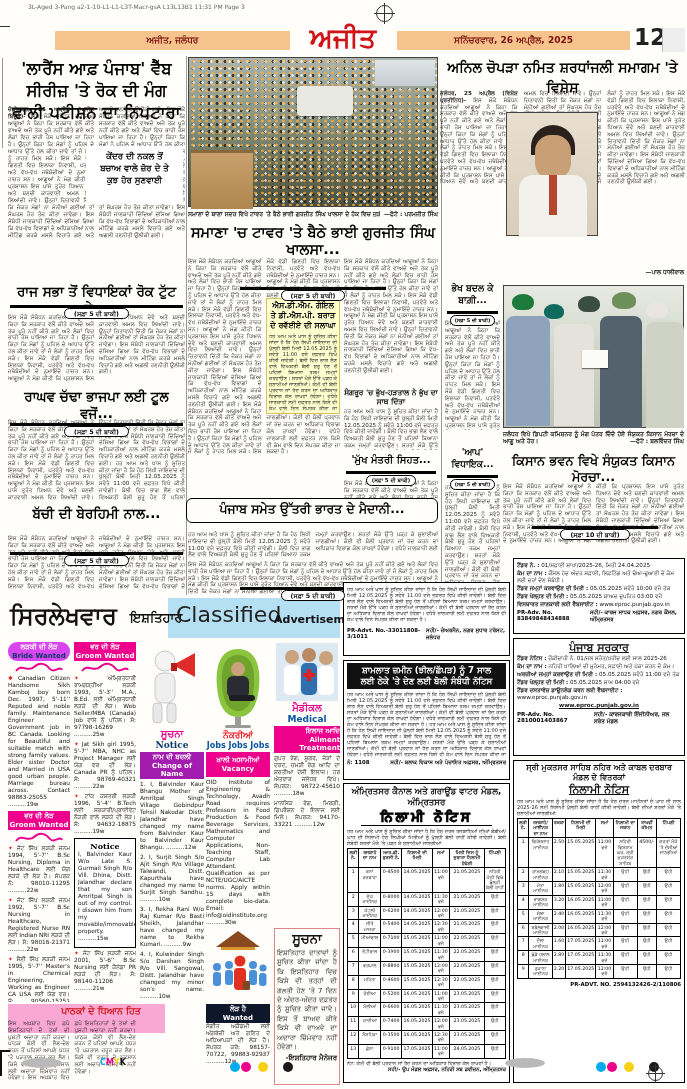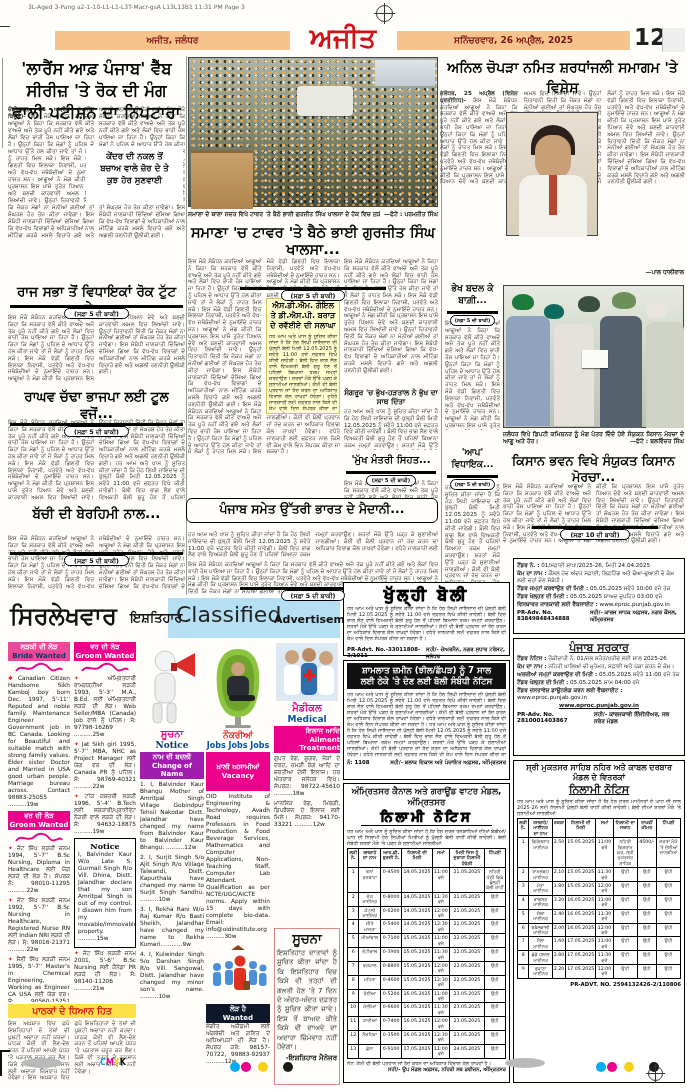--- a/index.html
+++ b/index.html
@@ -173,21 +173,21 @@
 
   <div class="abs" style="left:8px;top:598px;width:332px;height:40px;">
     <div class="abs" style="left:160px;top:0;width:172px;height:40px;background:#b5dff2;"></div>
     <span class="abs" style="left:2px;top:4px;font-size:24px;font-weight:bold;color:#111;">ਸਿਰਲੇਖਵਾਰ</span>
     <span class="abs" style="left:122px;top:12px;font-size:13px;font-weight:bold;color:#111;">ਇਸ਼ਤਿਹਾਰ</span>
     <span class="abs" style="left:168px;top:4px;font-size:22px;color:#222;font-weight:500;">Classified</span>
     <span class="abs" style="left:266px;top:15px;font-size:11px;font-weight:bold;color:#111;">Advertisement</span>
   </div>
 
   <div class="abs clip" style="left:8px;top:642px;width:62px;height:360px;">
-    <div class="cathdr" style="background:#ec4899;padding:1px 0;">
+    <div class="cathdr" style="background:#d946ef;padding:1px 0;border-radius:9px;">
       <span class="pa">ਲੜਕੀ ਦੀ ਲੋੜ</span>
       <span class="en">Bride Wanted</span>
     </div>
     <svg class="sq" width="50" height="12" viewBox="0 0 50 12">
         <path d="M2 9 C8 1,14 11,20 5 S32 2,36 7 S46 3,48 8" stroke="#ec008c" stroke-width="2" fill="none"></path>
       </svg>
     <div>
 
     <p class="adp j"><span class="star">✱ </span><span>Canadian Citizen Handsome Sikh Kamboj boy born Dec. 1997, 5'-11'' Reputed and noble family. Maintenance Engineer Government job in BC Canada. Looking for Beautiful and suitable match with strong family values. Elder sister Doctor and Married in USA good urban people. Marriage bureau across. Contact 98883-25055 ..........19w</span></p>
       </div>
@@ -260,21 +260,21 @@
       <circle cx="29" cy="26" r="7" fill="#caa27b"></circle>
       <rect x="18" y="33" width="22" height="22" rx="6" fill="#2b2b33"></rect>
       <rect x="20" y="52" width="26" height="6" rx="3" fill="#1d1d24"></rect>
       <rect x="26" y="74" width="6" height="8" fill="#9a9a9a"></rect>
       <rect x="16" y="82" width="26" height="3" rx="1.5" fill="#9a9a9a"></rect>
     </svg>
     <div style="text-align:center;">
       <span style="display:block;color:#ed1c24;font-weight:bold;font-size:9px;">ਨੌਕਰੀਆਂ</span>
       <span style="display:block;color:#0a55a0;font-weight:bold;font-size:8px;">Jobs Jobs Jobs</span>
     </div>
-    <div class="cathdr" style="background:#ec008c;padding:11px 0;margin:2px 0;">
+    <div class="cathdr" style="background:#ec008c;padding:4px 0;margin:2px 0;">
       <span class="pa">ਖ਼ਾਲੀ ਅਸਾਮੀਆਂ</span>
       <span class="en" style="color:#fff;">Vacancy</span>
     </div>
     <div>
 
     <p class="adp j">OID Institute of Engineering &amp; Technology, Avadh Road requires Professors in Food Production &amp; Food Beverage Services, Mathematics and Computer Applications, Non-Teaching Staff, Computer Lab Attendant. Qualification as per NCTE/UGC/AICTE norms. Apply within 15 days with complete bio-data. Email: info@oidinstitute.org ..........30w</p>
       </div>
     <svg class="sq" width="48" height="42" viewBox="0 0 48 42">
       <polygon points="24,2 46,18 2,18" fill="#8a4a1f"></polygon>
       <rect x="7" y="18" width="34" height="20" fill="#d9952f"></rect>
@@ -334,27 +334,26 @@
         <p class="adp j">ਮਾਨਸਿਕ ਰੋਗ, ਮਿਰਗੀ, ਡਿਪਰੈਸ਼ਨ ਦੇ ਇਲਾਜ ਲਈ ਮਿਲੋ। ਸੰਪਰਕ: 94170-33221 ..........12w</p>
       </div>
   </div>
 
   <div class="abs" style="left:274px;top:928px;width:66px;height:157px;border:1px solid #d88;box-sizing:border-box;padding:2px;">
     <div style="text-align:center;font-size:13px;font-weight:bold;color:#111;">ਸੂਚਨਾ</div>
     <div class="j" style="font-size:7px;line-height:9.4px;color:#222;margin-top:2px;">ਇਸ਼ਤਿਹਾਰ ਦਾਤਾਵਾਂ ਨੂੰ ਸੂਚਿਤ ਕੀਤਾ ਜਾਂਦਾ ਹੈ ਕਿ ਇਸ਼ਤਿਹਾਰ ਵਿਚ ਕਿਸੇ ਵੀ ਤਰ੍ਹਾਂ ਦੀ ਗਲਤੀ ਹੋਣ 'ਤੇ 7 ਦਿਨ ਦੇ ਅੰਦਰ-ਅੰਦਰ ਦਫ਼ਤਰ ਨੂੰ ਸੂਚਿਤ ਕੀਤਾ ਜਾਵੇ। ਇਸ ਤੋਂ ਬਾਅਦ ਕੀਤੇ ਕਿਸੇ ਵੀ ਦਾਅਵੇ ਦਾ ਅਦਾਰਾ ਜ਼ਿੰਮੇਵਾਰ ਨਹੀਂ ਹੋਵੇਗਾ।</div>
     <div style="text-align:right;font-size:7px;font-weight:bold;margin-top:2px;">-ਇਸ਼ਤਿਹਾਰ ਮੈਨੇਜਰ</div>
   </div>
 
-  <div class="abs" style="left:8px;top:1004px;width:128px;height:14px;background:#fde047;text-align:center;font-size:9.4px;font-weight:bold;color:#d01317;line-height:14px;">ਪਾਠਕਾਂ ਦੇ ਧਿਆਨ ਹਿਤ</div>
+  <div class="abs" style="left:8px;top:1004px;width:128px;height:29px;background:#f9a8d4;text-align:center;font-size:9.4px;font-weight:bold;color:#d01317;line-height:14px;padding-left:29px;">ਪਾਠਕਾਂ ਦੇ ਧਿਆਨ ਹਿਤ</div>
   <div class="abs small j cols2 clip" style="left:8px;top:1020px;width:128px;height:64px;">
     <p style="margin:0;"><span>ਇਸ ਅਖ਼ਬਾਰ ਵਿਚ ਛਪੇ ਇਸ਼ਤਿਹਾਰਾਂ ਦੇ ਤੱਥਾਂ ਦੀ ਪੁਸ਼ਟੀ ਅਦਾਰਾ ਨਹੀਂ ਕਰਦਾ। ਪਾਠਕ ਕੋਈ ਵੀ ਲੈਣ-ਦੇਣ ਕਰਨ ਤੋਂ ਪਹਿਲਾਂ ਆਪਣੇ ਪੱਧਰ 'ਤੇ ਪੜਤਾਲ ਜ਼ਰੂਰ ਕਰ ਲੈਣ। ਕਿਸੇ ਵੀ ਤਰ੍ਹਾਂ ਦੇ ਨੁਕਸਾਨ ਲਈ ਅਦਾਰਾ ਜ਼ਿੰਮੇਵਾਰ ਨਹੀਂ ਹੋਵੇਗਾ।</span> <span>ਇਸ ਅਖ਼ਬਾਰ ਵਿਚ ਛਪੇ ਇਸ਼ਤਿਹਾਰਾਂ ਦੇ ਤੱਥਾਂ ਦੀ ਪੁਸ਼ਟੀ ਅਦਾਰਾ ਨਹੀਂ ਕਰਦਾ। ਪਾਠਕ ਕੋਈ ਵੀ ਲੈਣ-ਦੇਣ ਕਰਨ ਤੋਂ ਪਹਿਲਾਂ ਆਪਣੇ ਪੱਧਰ 'ਤੇ ਪੜਤਾਲ ਜ਼ਰੂਰ ਕਰ ਲੈਣ। ਕਿਸੇ ਵੀ ਤਰ੍ਹਾਂ ਦੇ ਨੁਕਸਾਨ ਲਈ ਅਦਾਰਾ ਜ਼ਿੰਮੇਵਾਰ ਨਹੀਂ ਹੋਵੇਗਾ।</span></p>
   </div>
 
   <div class="abs nbox" style="left:343px;top:582px;width:167px;height:74px;">
-    <div style="text-align:center;" class="outline-t" style2="">ਖੁੱਲ੍ਹੀ ਬੋਲੀ</div>
     <div class="tiny j clip" style="height:40px;margin-top:1px;">ਹਰ ਆਮ ਅਤੇ ਖਾਸ ਨੂੰ ਸੂਚਿਤ ਕੀਤਾ ਜਾਂਦਾ ਹੈ ਕਿ ਹੇਠ ਲਿਖੀ ਜਾਇਦਾਦ ਦੀ ਖੁੱਲ੍ਹੀ ਬੋਲੀ ਮਿਤੀ 12.05.2025 ਨੂੰ ਸਵੇਰੇ 11:00 ਵਜੇ ਦਫ਼ਤਰ ਵਿਖੇ ਕੀਤੀ ਜਾਵੇਗੀ। ਬੋਲੀ ਵਿਚ ਭਾਗ ਲੈਣ ਵਾਲੇ ਵਿਅਕਤੀ ਬੋਲੀ ਸ਼ੁਰੂ ਹੋਣ ਤੋਂ ਪਹਿਲਾਂ ਬਿਆਨਾ ਰਕਮ ਜਮ੍ਹਾਂ ਕਰਵਾਉਣ। ਸ਼ਰਤਾਂ ਮੌਕੇ ਉੱਤੇ ਪੜ੍ਹ ਕੇ ਸੁਣਾਈਆਂ ਜਾਣਗੀਆਂ। ਕੋਈ ਵੀ ਬੋਲੀ ਪ੍ਰਵਾਨ ਜਾਂ ਰੱਦ ਕਰਨ ਦਾ ਅਧਿਕਾਰ ਵਿਭਾਗ ਕੋਲ ਰਾਖਵਾਂ ਹੋਵੇਗਾ। ਵਧੇਰੇ ਜਾਣਕਾਰੀ ਲਈ ਦਫ਼ਤਰ ਨਾਲ ਕਿਸੇ ਵੀ ਕੰਮ ਵਾਲੇ ਦਿਨ ਸੰਪਰਕ ਕੀਤਾ ਜਾ ਸਕਦਾ ਹੈ।</div>
     <div style="display:flex;justify-content:space-between;font-size:5.4px;font-weight:bold;margin-top:1px;">
       <span>PR-Advt. No.-33011808-3/1011</span>
       <span><span>ਸਹੀ/- ਚੇਅਰਮੈਨ,</span> <span>ਨਗਰ ਸੁਧਾਰ ਟਰੱਸਟ, ਜਲੰਧਰ</span></span>
     </div>
   </div>
 
   <div class="abs nbox" style="left:513px;top:558px;width:172px;height:76px;">
     <div>
 

